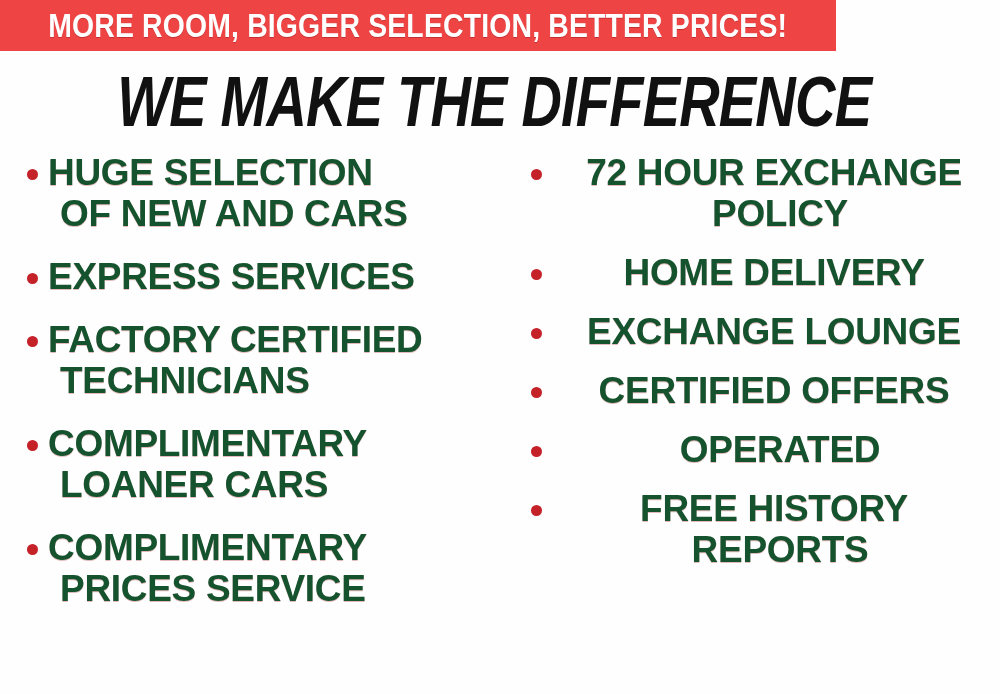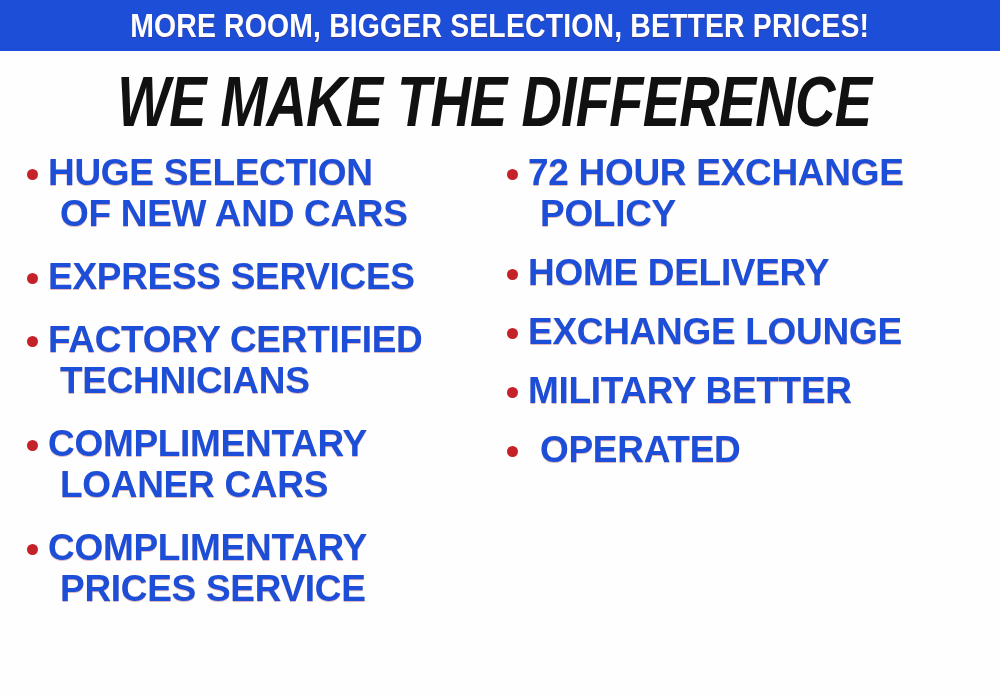--- a/index.html
+++ b/index.html
@@ -20,23 +20,23 @@
     height: 694px;
     position: relative;
     background: #fefefe;
   }
 
   
   .top-strip {
     position: absolute;
     left: 0;
     top: 0;
-    width: 1000px;
+    width: 836px;
     height: 51px;
-    background: #1d4ed8;
+    background: #ef4444;
     display: flex;
     align-items: center;
     justify-content: center;
   }
   .top-strip-text {
     color: #ffffff;
     font-family: "Liberation Sans", sans-serif;
     font-weight: bold;
     font-size: 33px;
     line-height: 33px;
@@ -75,27 +75,27 @@
     left: 0;
     top: 152px;
     width: 1000px;
     height: 542px;
   }
   .col {
     position: absolute;
     top: 0;
   }
   .col-left  { left: 14px;  width: 480px; }
-  .col-right { left: 494px; width: 478px; }
+  .col-right { left: 518px; width: 478px; text-align: center; }
 
   .bullet-item {
     position: relative;
     display: block;
     padding-left: 34px;
-    color: #1d4ed8;
+    color: #14532d;
     font-family: "Liberation Sans", sans-serif;
     font-weight: bold;
     font-size: 37px;
     line-height: 41px;
     letter-spacing: -0.3px;
     text-shadow: 0 1px 0 rgba(170,25,33,0.30);
   }
   .bullet-item .dot {
     position: absolute;
     left: 13px;
@@ -133,18 +133,19 @@
         <div class="bullet-item"><span class="dot"></span><span>HUGE SELECTION</span><span class="line2">OF NEW AND CARS</span></div>
         <div class="bullet-item"><span class="dot"></span><span>EXPRESS SERVICES</span></div>
         <div class="bullet-item"><span class="dot"></span><span>FACTORY CERTIFIED</span><span class="line2">TECHNICIANS</span></div>
         <div class="bullet-item"><span class="dot"></span><span>COMPLIMENTARY</span><span class="line2">LOANER CARS</span></div>
         <div class="bullet-item"><span class="dot"></span><span>COMPLIMENTARY</span><span class="line2">PRICES SERVICE</span></div>
       </div>
     <div class="col col-right" id="right-col">
         <div class="bullet-item"><span class="dot"></span><span>72 HOUR EXCHANGE</span><span class="line2">POLICY</span></div>
         <div class="bullet-item"><span class="dot"></span><span>HOME DELIVERY</span></div>
         <div class="bullet-item"><span class="dot"></span><span>EXCHANGE LOUNGE</span></div>
-        <div class="bullet-item"><span class="dot"></span><span>MILITARY BETTER</span></div>
+        <div class="bullet-item"><span class="dot"></span><span>CERTIFIED OFFERS</span></div>
         <div class="bullet-item"><span class="dot"></span><span class="line2">OPERATED</span></div>
+        <div class="bullet-item"><span class="dot"></span><span>FREE HISTORY</span><span class="line2">REPORTS</span></div>
       </div>
   </div>
 
 </div>
 
 </body></html>

